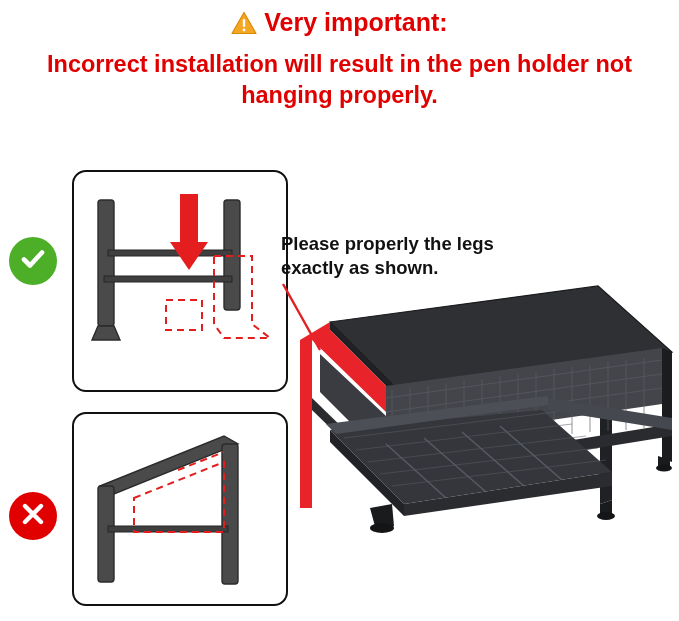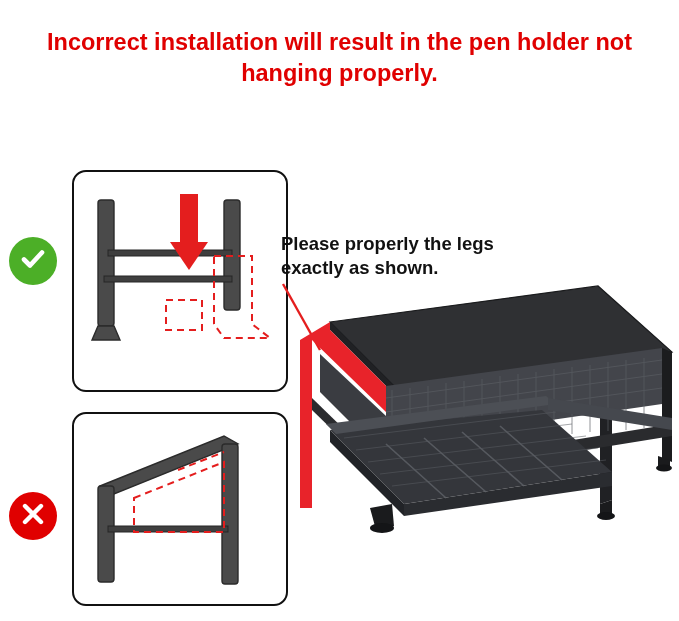--- a/index.html
+++ b/index.html
@@ -34,21 +34,21 @@
   .warn-icon {
     display: inline-block;
     vertical-align: -4px;
     margin-right: 7px;
   }
   .heading-line2 {
     font-size: 23.5px;
     font-weight: bold;
     color: #e00000;
     line-height: 31px;
-    margin-top: 21px;
+    margin-top: 7px;
     padding: 0 12px;
   }
 
   
   .mark {
     position: absolute;
     width: 48px;
     height: 48px;
     border-radius: 50%;
     display: flex;
@@ -105,20 +105,29 @@
     top: 0;
     width: 679px;
     height: 621px;
     pointer-events: none;
   }
 </style>
 </head>
 <body>
 
 <div class="heading">
+  <div class="heading-line1">
+    <span class="warn-icon">
+      <svg width="26" height="24" viewBox="0 0 26 24">
+        <path d="M13 1.5 L25 22.5 L1 22.5 Z" fill="#f5a623" stroke="#d98b00" stroke-width="1.2" stroke-linejoin="round"></path>
+        <rect x="11.8" y="8" width="2.4" height="8" rx="1.1" fill="#ffffff"></rect>
+        <circle cx="13" cy="19" r="1.4" fill="#ffffff"></circle>
+      </svg>
+    </span><span>Very important:</span>
+  </div>
   <div class="heading-line2">Incorrect installation will result in the pen holder not hanging properly.</div>
 </div>
 
 <div class="mark mark-ok">
   <span>
     <svg width="30" height="30" viewBox="0 0 30 30">
       <path d="M6 15.5 L12 21.5 L24 8.5" fill="none" stroke="#ffffff" stroke-width="4.6" stroke-linecap="round" stroke-linejoin="round"></path>
     </svg>
   </span>
 </div>

